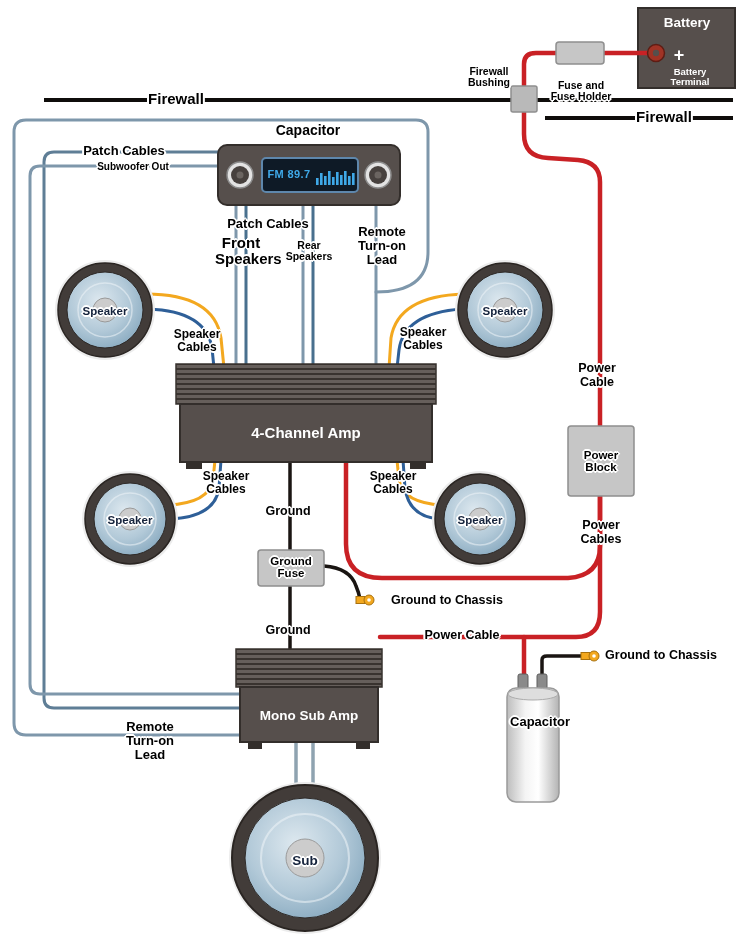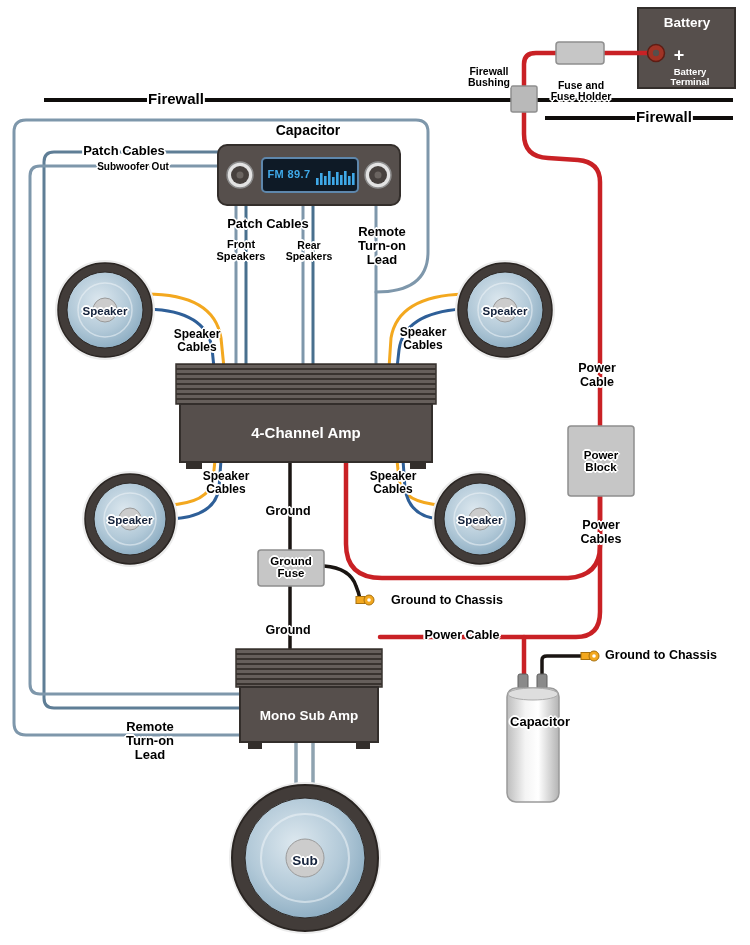--- a/index.html
+++ b/index.html
@@ -202,21 +202,21 @@
 <div class="lbl light" style="left:679px;top:56px;font-size:18px">+</div>
 <div class="lbl light wrap" style="left:690px;top:77px;width:52px;font-size:9.5px">Battery Terminal</div>
 
 <div class="lbl halo" style="left:308px;top:131px;font-size:14px">Capacitor</div>
 <div class="lbl disp" style="left:289px;top:175px;font-size:11px">FM 89.7</div>
 
 <div class="lbl halo" style="left:124px;top:151px;font-size:13px">Patch Cables</div>
 <div class="lbl halo" style="left:133px;top:167px;font-size:10px">Subwoofer Out</div>
 
 <div class="lbl halo" style="left:268px;top:224px;font-size:13px">Patch Cables</div>
-<div class="lbl halo wrap" style="left:241px;top:251px;width:52px;font-size:11px">Front Speakers</div>
+<div class="lbl halo wrap" style="left:241px;top:251px;width:52px;font-size:15px">Front Speakers</div>
 <div class="lbl halo wrap" style="left:309px;top:251px;width:52px;font-size:10.5px">Rear Speakers</div>
 <div class="lbl halo wrap" style="left:382px;top:246px;width:64px;font-size:13px">Remote Turn-on Lead</div>
 
 <div class="lbl halo wrap" style="left:197px;top:341px;width:58px;font-size:12px">Speaker Cables</div>
 <div class="lbl halo wrap" style="left:423px;top:339px;width:58px;font-size:12px">Speaker Cables</div>
 <div class="lbl halo wrap" style="left:226px;top:483px;width:58px;font-size:12px">Speaker Cables</div>
 <div class="lbl halo wrap" style="left:393px;top:483px;width:58px;font-size:12px">Speaker Cables</div>
 
 <div class="lbl light" style="left:306px;top:433px;font-size:15px">4-Channel Amp</div>
 <div class="lbl light" style="left:309px;top:716px;font-size:13.5px">Mono Sub Amp</div>

